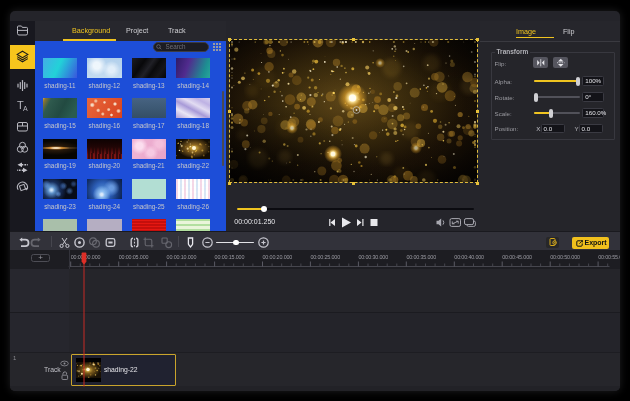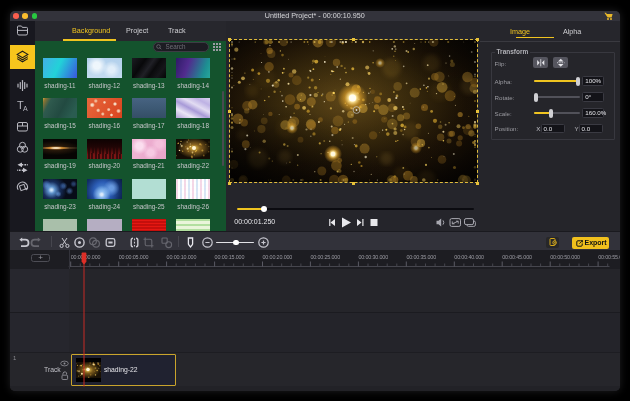--- a/index.html
+++ b/index.html
@@ -9,21 +9,21 @@
 
 #titlebar { left:0; top:0; width:609.5px; height:10px; background:#33333b; }
 .light { position:absolute; top:2px; width:5.6px; height:5.6px; border-radius:50%; }
 #title { position:absolute; left:0; top:0; width:609.5px; height:10px; text-align:center;
   font-size:7.2px; line-height:10.5px; color:#d8d8dc; }
 
 #sidebar { left:0; top:10px; width:25px; height:210px; background:#18181f; }
 .sic { position:absolute; left:6px; width:13px; height:13px; }
 #selbox { position:absolute; left:0; top:23.5px; width:25px; height:24px; background:#f6c51d; }
 
-#media { left:25px; top:10px; width:191px; height:210px; background:#14532d; overflow:hidden; }
+#media { left:25px; top:10px; width:191px; height:210px; background:#1d4ed8; overflow:hidden; }
 #mtabs { position:absolute; left:0; top:0; width:191px; height:19.5px; background:#27272d; }
 .mtab { position:absolute; top:0; height:19.5px; line-height:20px; font-size:7.2px; color:#d0d0d4; }
 #tund { position:absolute; left:28px; top:18px; width:53px; height:1.5px; background:#f0c420; }
 #search { position:absolute; left:117.5px; top:21px; width:56px; height:9.5px; border-radius:5px;
   background:#1c1c22; border:1px solid #3c3c44; color:#6e6e76; font-size:6.3px; line-height:8px; padding-left:12px; }
 .th { position:absolute; width:34.5px; height:20.2px; overflow:hidden; }
 .thl { position:absolute; width:34.5px; text-align:center; font-size:6.4px; color:#c6c6ca; }
 #scrollbar { position:absolute; left:186.5px; top:70px; width:2.5px; height:75px; background:#4a4a52; border-radius:1px; }
 
 #preview { left:216px; top:10px; width:254px; height:210px; background:#25252b; }
@@ -72,31 +72,20 @@
 #tlbottom { left:0; top:374.5px; width:609.5px; height:5.5px; background:#222227; }
 #clip { position:absolute; left:60.9px; top:0.5px; width:105px; height:32.4px; background:#202230;
   border:1px solid #c9a42c; border-radius:1px; }
 #clipthumb { position:absolute; left:4px; top:3px; width:25px; height:24.4px; background:#000; overflow:hidden; }
 #cliplab { position:absolute; left:32px; top:11px; font-size:6.8px; color:#e4e4e8; }
 svg.icon { display:block; }
 </style></head>
 <body>
 <div id="win">
 
-  <div class="abs" id="titlebar">
-    <div class="light" style="left:3.2px;background:#f95f4e"></div>
-    <div class="light" style="left:12.2px;background:#f9bd2e"></div>
-    <div class="light" style="left:21.6px;background:#28c840"></div>
-    <div id="title">Untitled Project* - 00:00:10.950</div>
-    <svg class="icon" style="position:absolute;left:594px;top:1.2px" width="9" height="9" viewBox="0 0 9 9">
-      <path d="M0.4 0.8 L2.2 0.8 L2.7 2 L8.6 2 L7.6 5.4 L3.6 5.4 Z" fill="#e8b82a"></path>
-      <circle cx="4" cy="7" r="1" fill="#e8b82a"></circle>
-        <circle cx="7" cy="7" r="1" fill="#e8b82a"></circle>
-    </svg>
-  </div>
 
   <div class="abs" id="sidebar">
     <svg class="sic" style="top:3px" viewBox="0 0 13 13">
       <path d="M1.5 4.5 L1.5 3 Q1.5 2 2.5 2 L5 2 Q5.7 2 6 2.7 L6.3 3.4 L10.5 3.4 Q11.5 3.4 11.5 4.4 L11.5 9.5 Q11.5 11 10 11 L3 11 Q1.5 11 1.5 9.5 Z" fill="none" stroke="#b8b8c0" stroke-width="1"></path>
       <line x1="1.5" y1="6.4" x2="11.5" y2="6.4" stroke="#b8b8c0" stroke-width="1"></line>
     </svg>
     <div id="selbox"></div>
     <svg class="sic" style="top:29px" viewBox="0 0 13 13">
       <path d="M6.5 1.2 L11.8 4.4 L6.5 7.6 L1.2 4.4 Z" fill="none" stroke="#1a1a1a" stroke-width="1.1"></path>
       <path d="M1.2 6.6 L6.5 9.8 L11.8 6.6" fill="none" stroke="#1a1a1a" stroke-width="1.1"></path>
@@ -776,22 +765,22 @@
         <rect x="15" y="1.6" width="10.5" height="7.8" rx="1.6"></rect>
         <path d="M17.3 6.8 L23.2 4.2 M17.3 4.4 L17.3 6.8 L19.5 6.8 M23.2 6.6 L23.2 4.2 L21 4.2" stroke-width="0.9"></path>
         <rect x="29.5" y="1.6" width="9" height="6" rx="1.6"></rect>
         <path d="M32 7.6 L32 8 Q32 9.4 33.6 9.4 L38.8 9.4 Q40.4 9.4 40.4 8 L40.4 5.4 Q40.4 4 38.8 4 L38.5 4" stroke-width="0.9"></path>
       </g>
     </svg>
   </div>
 
   <div class="abs" id="rpanel">
     <div id="rtabs">
-      <div class="rtab" style="left:30px;color:#f0c420">Image</div>
-      <div class="rtab" style="left:82.9px">Alpha</div>
+      <div class="rtab" style="left:36px;color:#f0c420">Image</div>
+      <div class="rtab" style="left:82.9px">Flip</div>
       <div id="rund"></div>
     </div>
     <div id="tbox"></div>
     <div id="tboxlab">Transform</div>
     <div class="flab" style="top:38.9px">Flip:</div>
     <div class="fbtn" style="left:52.5px;top:35.6px">
       <svg class="icon" width="15.5" height="11.5" viewBox="0 0 15.5 11.5">
         <path d="M4.2 3 L6.6 5.75 L4.2 8.5 Z" fill="#e8e8ec"></path>
         <path d="M11.3 3 L8.9 5.75 L11.3 8.5 Z" fill="#e8e8ec"></path>
         <line x1="7.75" y1="2.2" x2="7.75" y2="9.3" stroke="#e8e8ec" stroke-width="0.8"></line>

